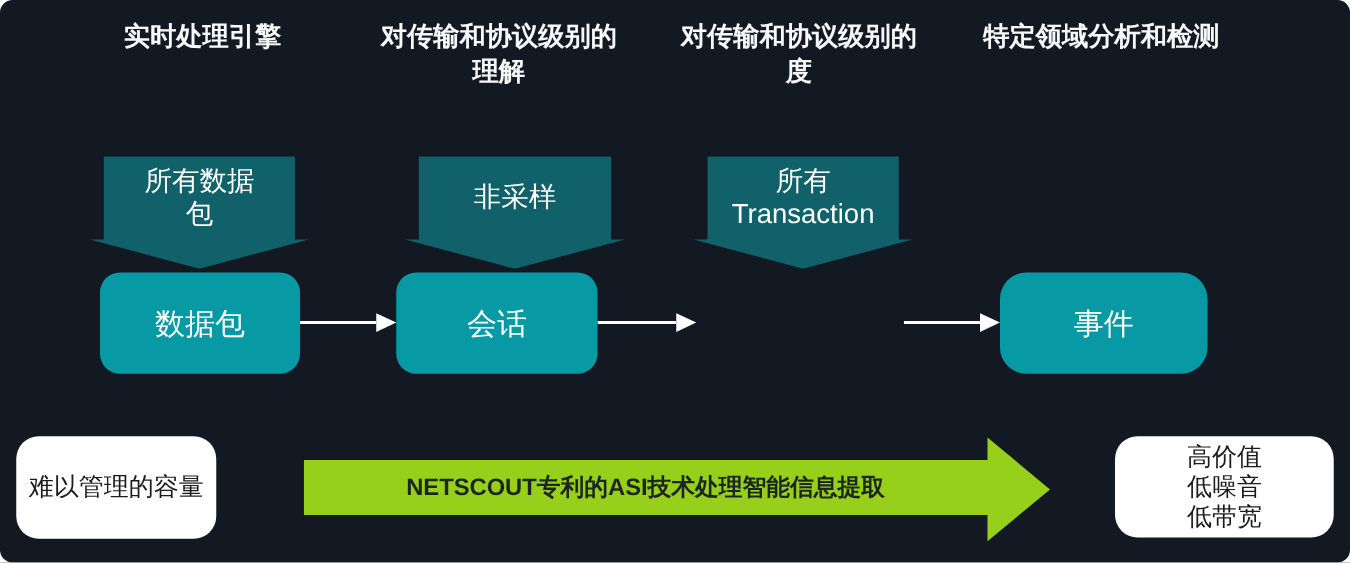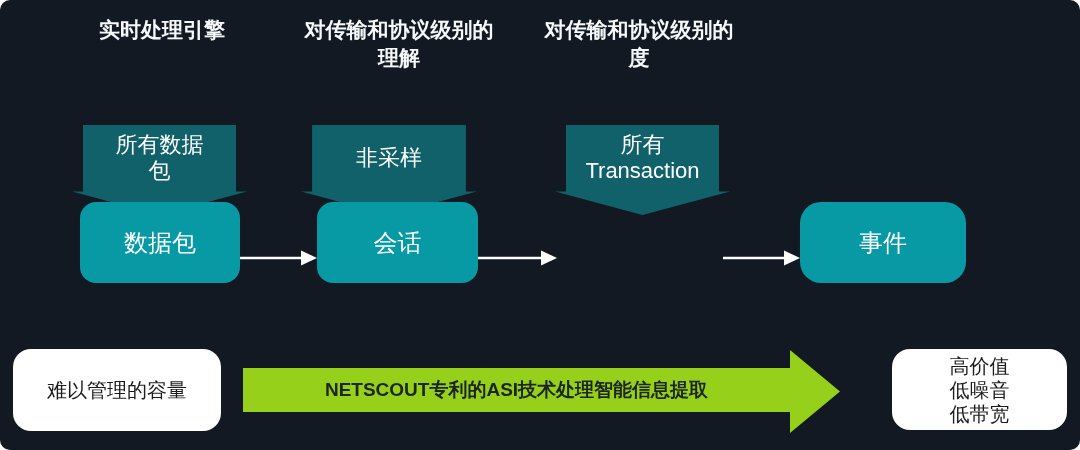--- a/index.html
+++ b/index.html
@@ -47,28 +47,28 @@
     height: 66px;
     display: flex;
     align-items: center;
     justify-content: center;
     color: #ffffff;
     font-size: 22px;
     line-height: 26px;
     text-align: center;
   }
   .c1 { left: 72px;  width: 175px; }
-  .c2 { left: 301px; width: 176px; }
+  .c2 { left: 324px; width: 176px; }
   .c3 { left: 555px; width: 175px; }
   .c4 { left: 797px; width: 170px; }
 
   
   .stage-box {
     position: absolute;
-    top: 202px;
+    top: 218px;
     height: 81px;
     background: #0799a4;
     border-radius: 16px;
     display: flex;
     align-items: center;
     justify-content: center;
     color: #ffffff;
     font-size: 24px;
   }
   .b1 { left: 80px;  width: 160px; }
@@ -92,21 +92,21 @@
     background: #ffffff;
     border-radius: 18px;
     display: flex;
     align-items: center;
     justify-content: center;
     color: #1b1b1b;
     font-size: 20px;
     line-height: 24px;
     text-align: center;
   }
-  .card-left  { left: 13px;  top: 349px; width: 208px; height: 82px; font-family: Liberation Serif, serif; }
+  .card-left  { left: 13px;  top: 349px; width: 160px; height: 82px; font-family: Liberation Serif, serif; }
   .card-right { left: 892px; top: 349px; width: 175px; height: 81px; }
 
   .process-arrow {
     position: absolute;
     left: 243px;
     top: 350px;
     width: 600px;
     height: 83px;
     text-align: center;
   }
@@ -125,20 +125,21 @@
 </head>
 <body>
 
 <div class="stage">
 
   <div class="col-header h1 pre">实时处理引擎</div>
   <div class="col-header h2 pre">对传输和协议级别的
 理解</div>
   <div class="col-header h3 pre">对传输和协议级别的
 度</div>
+  <div class="col-header h4 pre">特定领域分析和检测</div>
 
   <div class="callout c1">
     <div class="callout-label pre">所有数据
 包</div>
   </div>
   <div class="callout c2">
     <div class="callout-label pre">非采样</div>
   </div>
   <div class="callout c3">
     <div class="callout-label pre">所有

